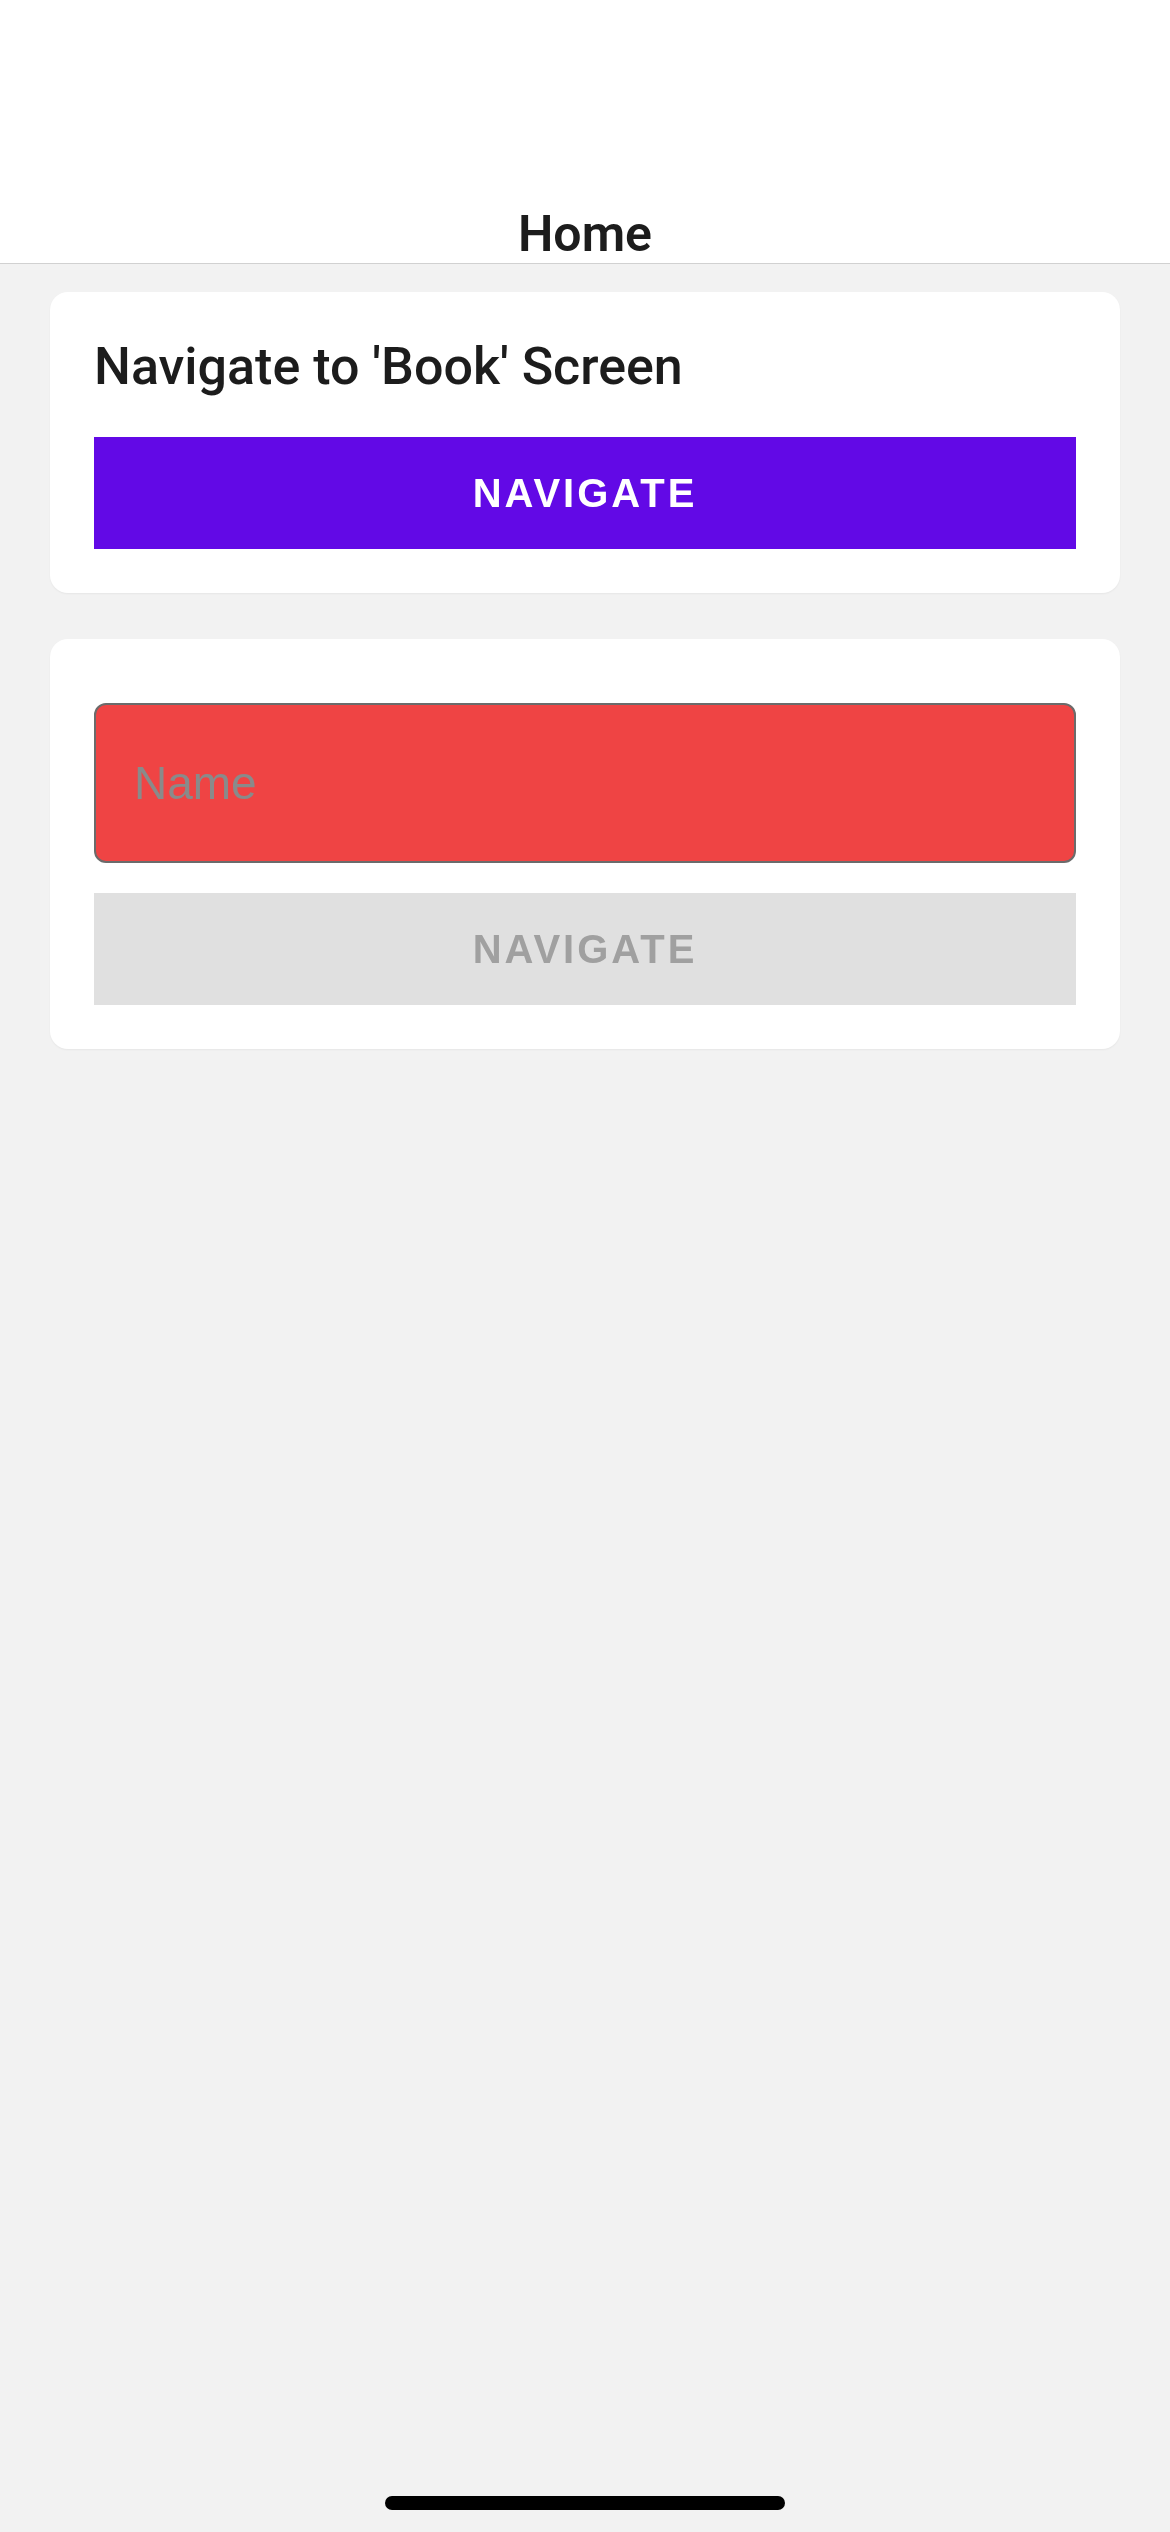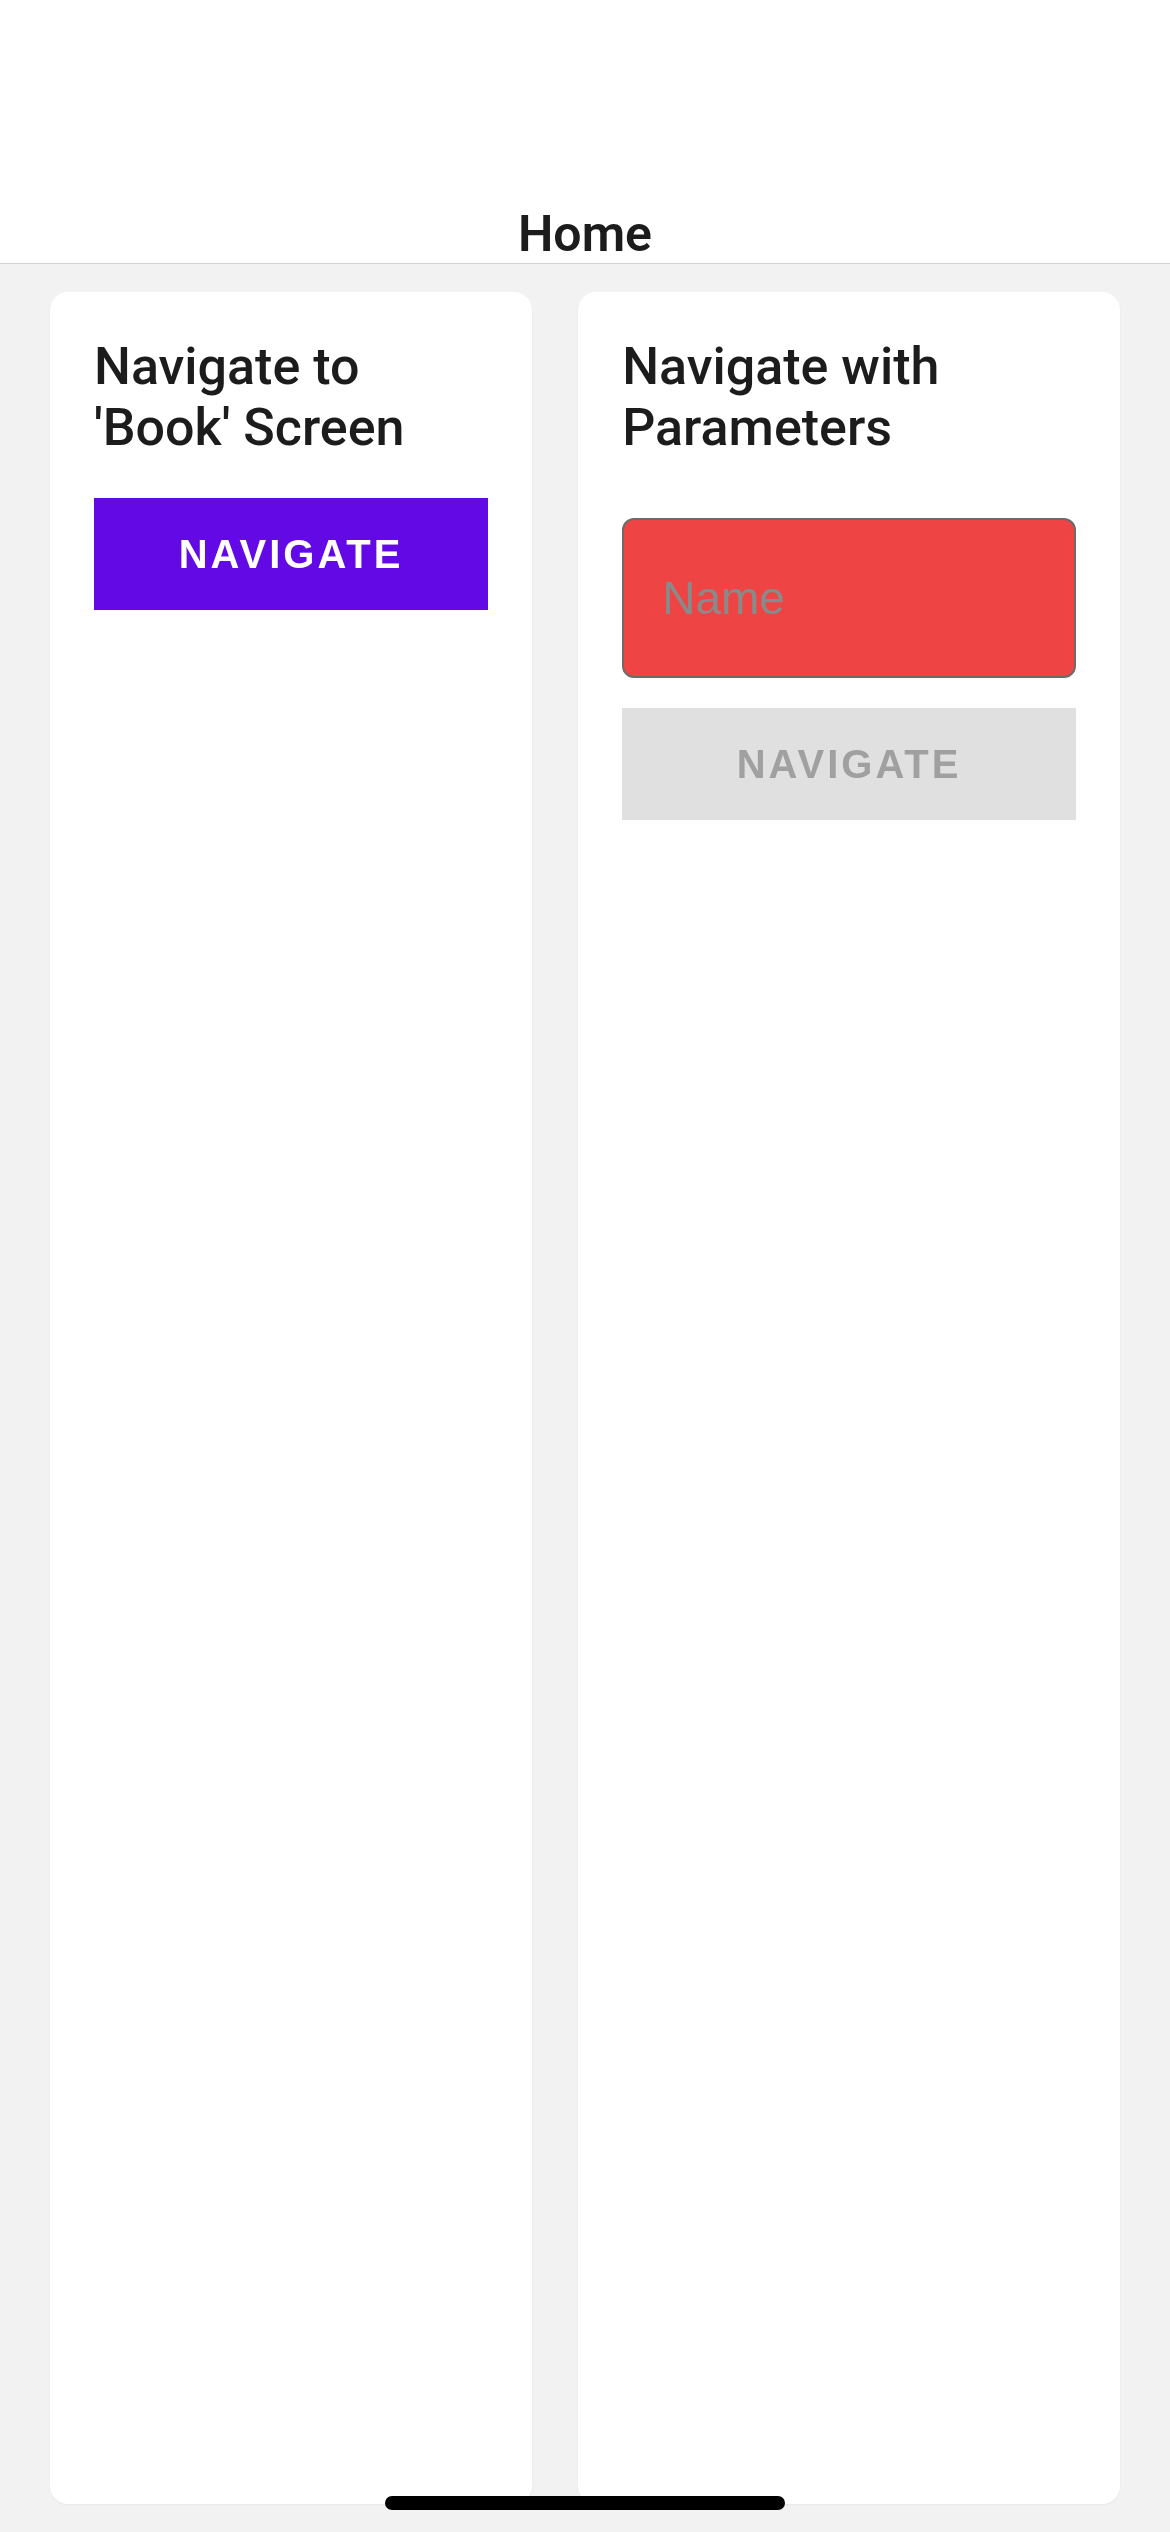--- a/index.html
+++ b/index.html
@@ -35,21 +35,21 @@
     .nav-title {
       font-size: 50px;
       font-weight: 600;
       color: #1c1c1c;
     }
 
     .content {
       flex: 1;
       padding: 28px 50px;
       display: flex;
-      flex-direction: row;
+      flex-direction: column;
       gap: 46px;
     }
 
     .card {
       background: #ffffff;
       border-radius: 18px;
       padding: 44px 44px 44px 44px;
       box-shadow: 0 1px 2px rgba(0,0,0,0.05);
     }
 
@@ -123,20 +123,19 @@
 </div>
 
 <div class="content">
 
   <div class="card">
     <div class="card-title">Navigate to 'Book' Screen</div>
     <button class="btn btn-primary">NAVIGATE</button>
   </div>
 
   <div class="card">
-    <div class="card-title">Navigate with Parameters</div>
     <input type="text" class="input-field" placeholder="Name" style="">
     <button class="btn btn-disabled">NAVIGATE</button>
   </div>
 
 </div>
 
 <div class="home-indicator"></div>
 
 </body></html>

